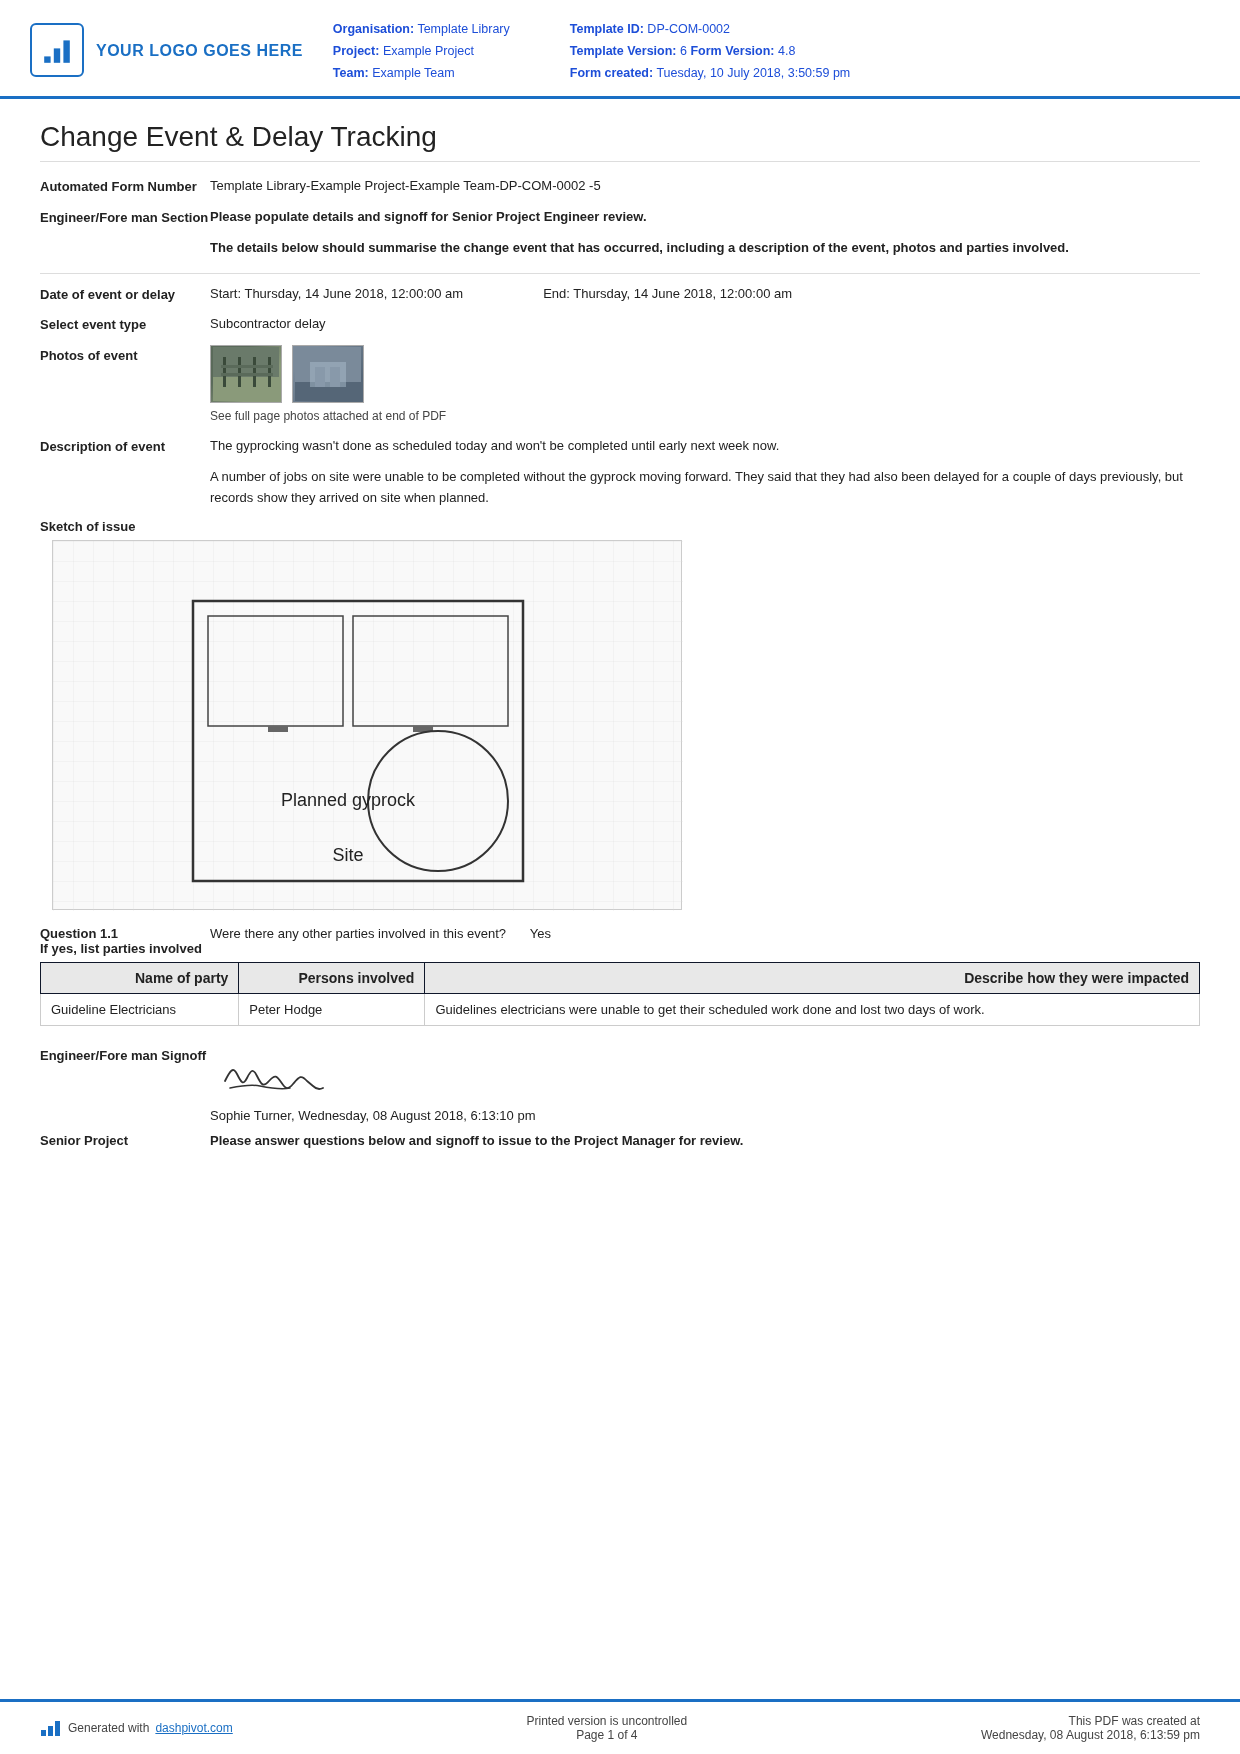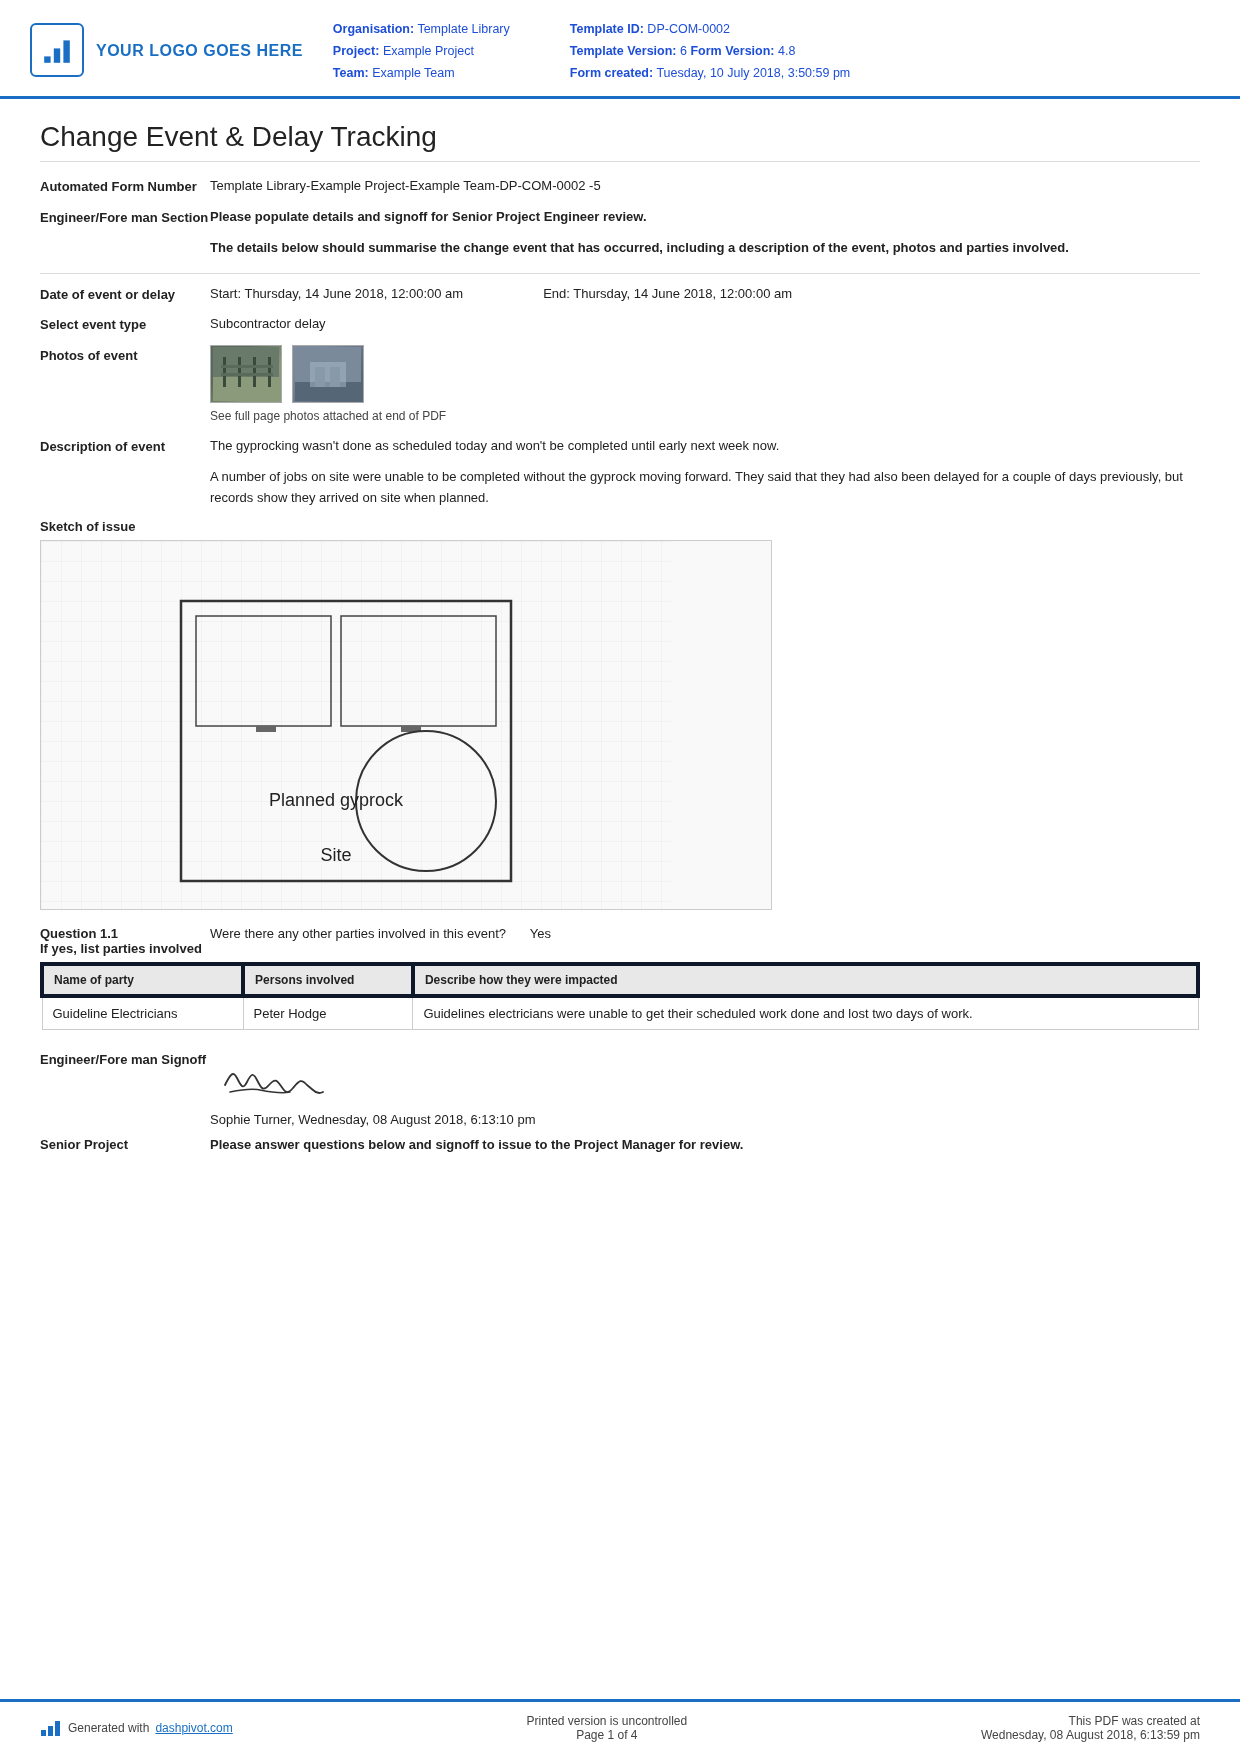--- a/index.html
+++ b/index.html
@@ -159,26 +159,26 @@
     .sketch-section {
       margin-top: 10px;
       margin-bottom: 16px;
     }
     .sketch-title {
       font-weight: 700;
       font-size: 13px;
       margin-bottom: 6px;
     }
     .sketch-canvas {
-      width: 732px;
+      width: 630px;
       height: 370px;
       border: 1px solid #ccc;
       position: relative;
       background: #f9f9f9;
-      margin-left: 0;
+      margin-left: 12px;
     }
     .sketch-grid {
       position: absolute;
       top: 0; left: 0; right: 0; bottom: 0;
     }
     
     .question-row {
       display: flex;
       align-items: flex-start;
       margin-top: 10px;
@@ -203,25 +203,25 @@
       font-size: 13px;
       margin-bottom: 6px;
     }
     .parties-table {
       width: 100%;
       border-collapse: collapse;
       margin-bottom: 18px;
     }
     .parties-table th {
       background: #e8e8e8;
-      border: 4px solid #0f172a;
+      border: 1px solid #0f172a;
       padding: 7px 10px;
-      font-size: 12px;
-      font-weight: 700;
-      text-align: left;
+      font-size: 14px;
+      font-weight: 700;
+      text-align: right;
     }
     .parties-table td {
       border: 1px solid #ccc;
       padding: 8px 10px;
       font-size: 13px;
       vertical-align: top;
     }
     
     .signoff-row {
       display: flex;

